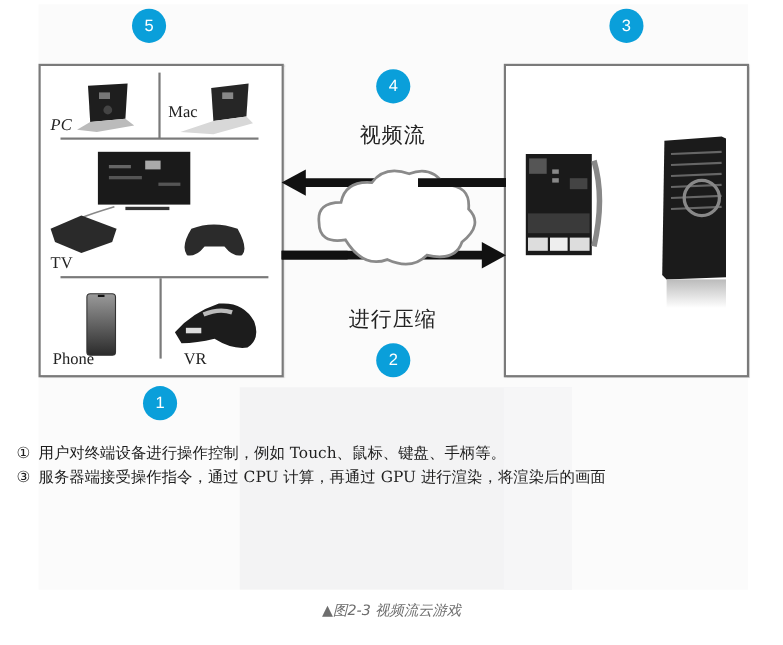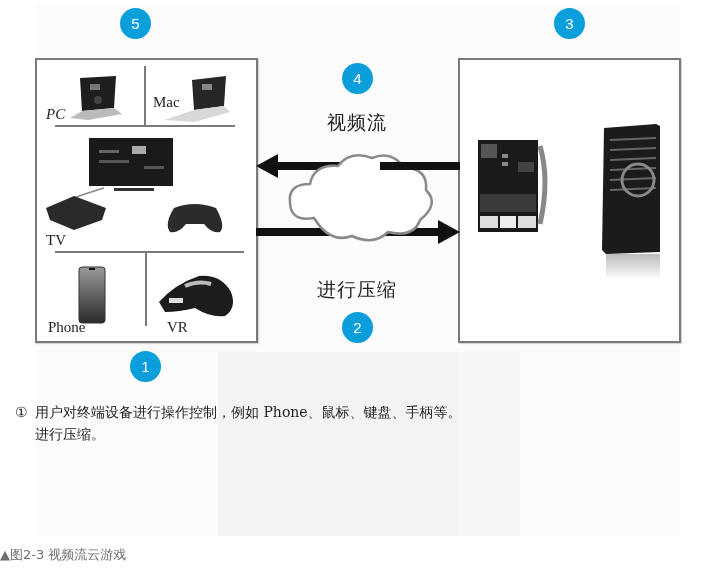--- a/index.html
+++ b/index.html
@@ -19,22 +19,22 @@
   .badge { position: absolute; width: 31px; height: 31px; border-radius: 50%; background: #0a9fda;
            color: #fff; font-family: "Liberation Sans", "DejaVu Sans", sans-serif; font-size: 15px;
            display: flex; align-items: center; justify-content: center; }
   .flow-label { position: absolute; font-family: "DejaVu Serif", "Liberation Serif", serif; font-size: 19px; color: #222;
                 width: 120px; text-align: center; letter-spacing: 1px; }
   svg.abs { position: absolute; overflow: visible; }
   .steps { position: absolute; left: 15px; top: 402px; width: 680px; }
   .step { font-size: 14px; line-height: 21.5px; white-space: nowrap; color: #1e1e1e; }
   .step .num { display: inline-block; width: 20px; }
   .step.cont { padding-left: 20px; }
-  .caption { position: absolute; left: 0; top: 546px; width: 712px; 
-             font-family: "DejaVu Sans", "Liberation Sans", sans-serif; font-size: 13px; color: #6e6e6e; }
+  .caption { position: absolute; left: 0; top: 546px; width: 712px; text-align: center;
+             font-family: "DejaVu Sans", "Liberation Sans", sans-serif; font-size: 13px; color: #6e6e6e; font-style: italic; }
 </style>
 </head>
 <body>
 
 <div class="figure-bg"></div>
 <div class="watermark wm-a"></div>
 <div class="watermark wm-b"></div>
 
 <div class="box terminal-box"></div>
 <div class="hline" style="left:55px; top:125px; width:180px;"></div>
@@ -137,17 +137,17 @@
 <div class="flow-label" style="left:297px; top:110px;">视频流</div>
 <div class="flow-label" style="left:297px; top:277px;">进行压缩</div>
 
 <div class="badge" style="left:120px; top:8px;">5</div>
 <div class="badge" style="left:554px; top:8px;">3</div>
 <div class="badge" style="left:342px; top:63px;">4</div>
 <div class="badge" style="left:342px; top:312px;">2</div>
 <div class="badge" style="left:130px; top:351px;">1</div>
 
 <div class="steps">
-  <div class="step"><span class="num">①</span><span>用户对终端设备进行操作控制，例如 Phone、鼠标、键盘、手柄等。</span></div>
-  <div class="step cont"><span>进行压缩。</span></div>
+  <div class="step"><span class="num">①</span><span>用户对终端设备进行操作控制，例如 Touch、鼠标、键盘、手柄等。</span></div>
+  <div class="step"><span class="num">③</span><span>服务器端接受操作指令，通过 CPU 计算，再通过 GPU 进行渲染，将渲染后的画面</span></div>
 </div>
 
 <div class="caption">▲图2-3 视频流云游戏</div>
 
 </body></html>

